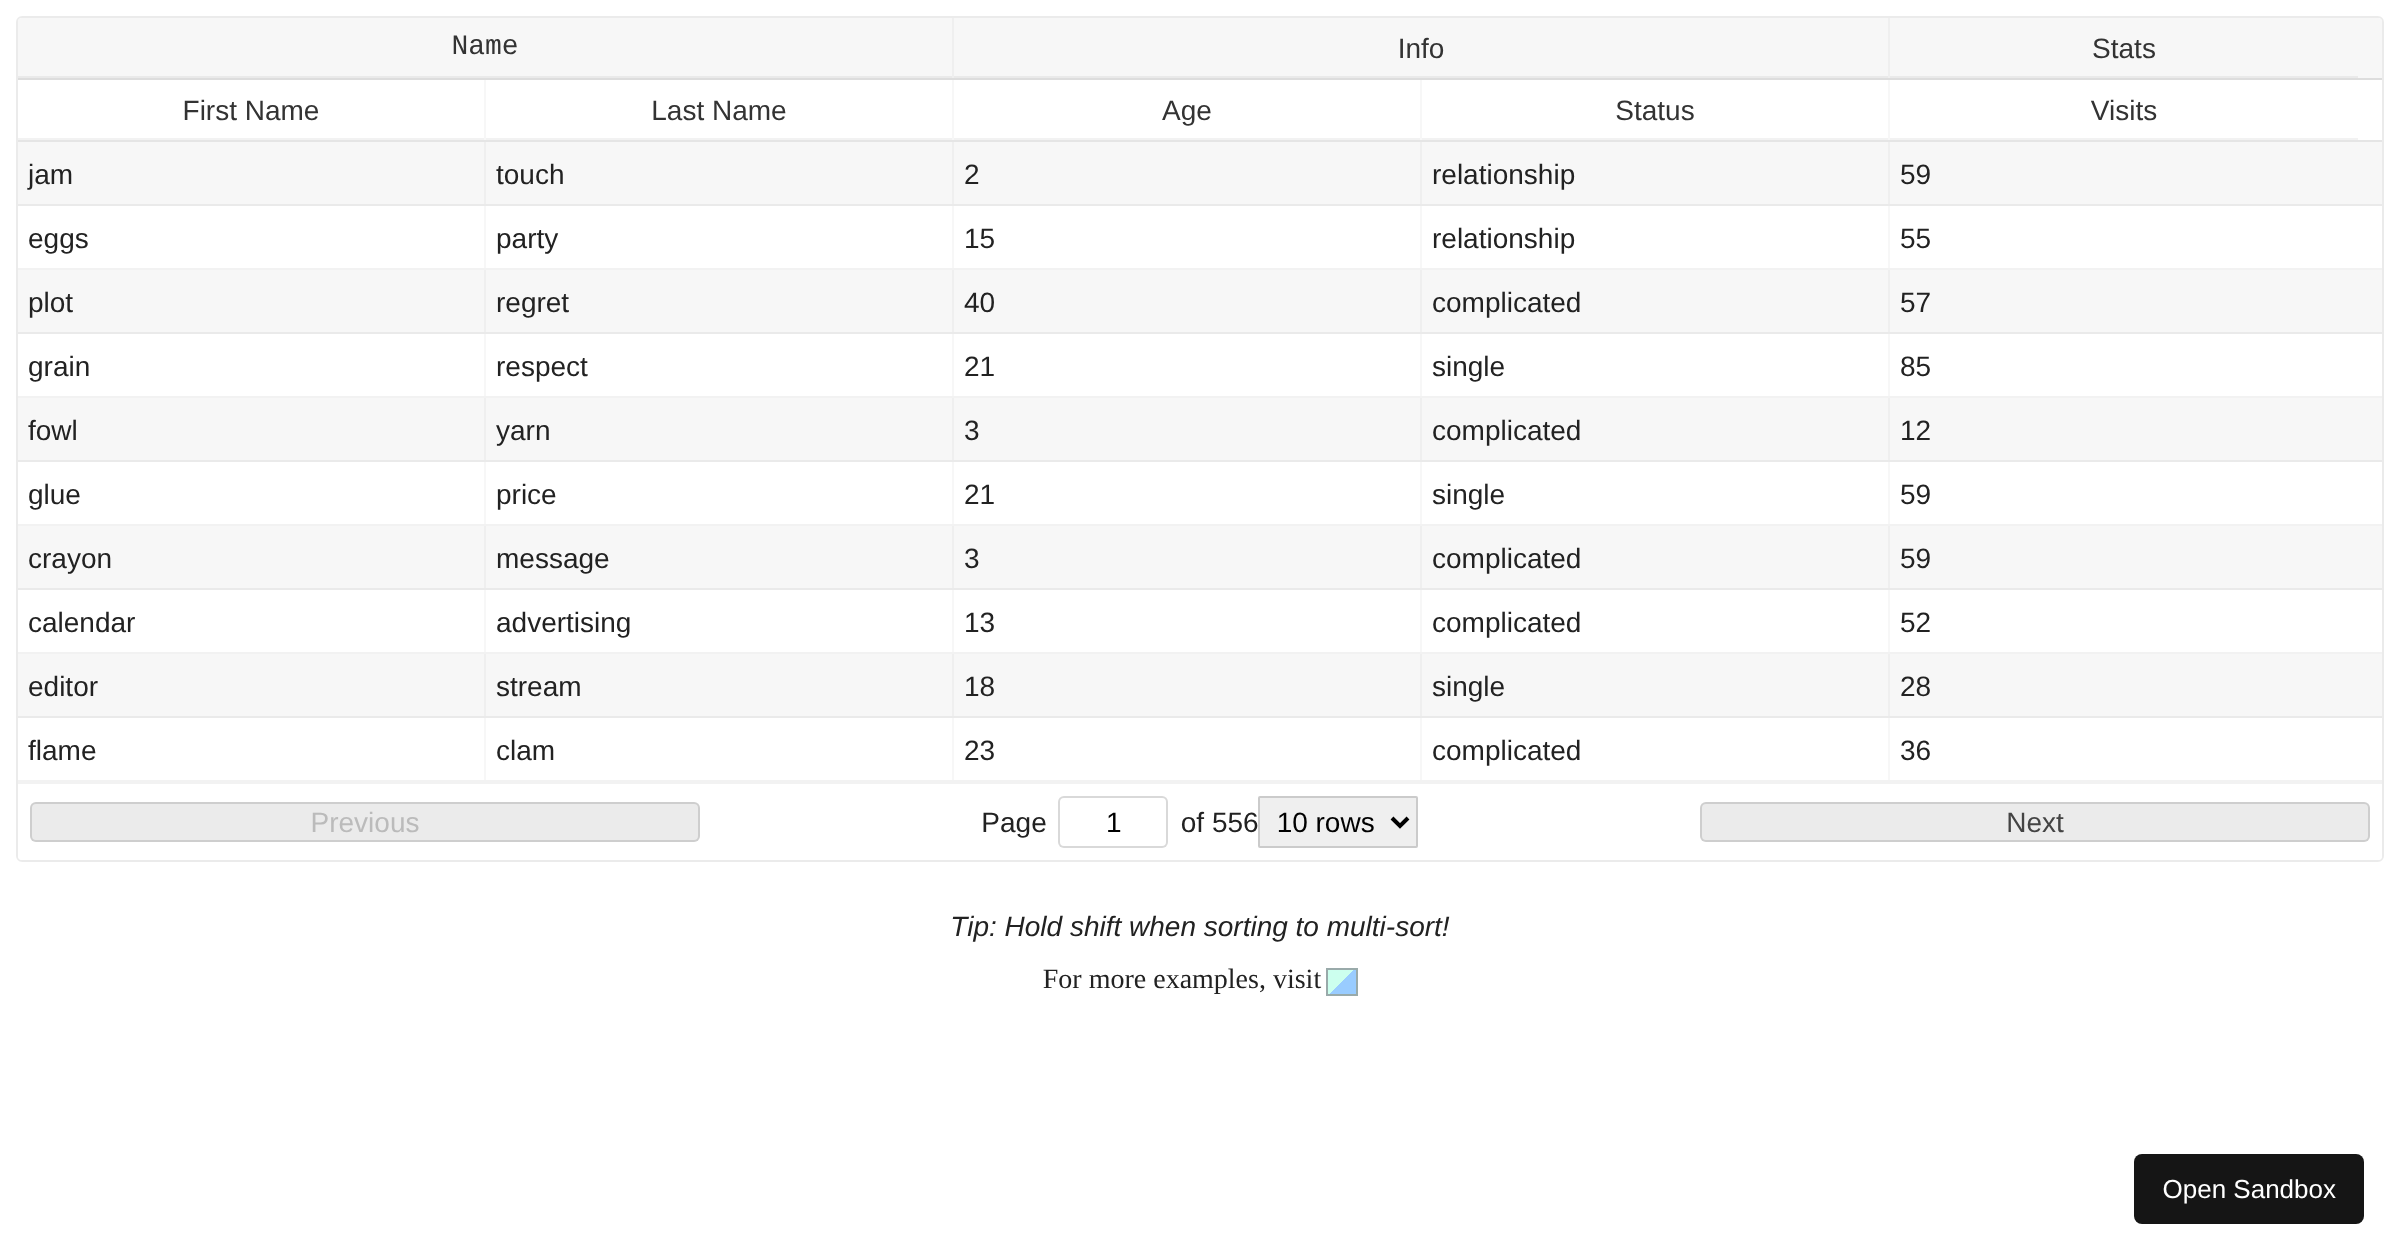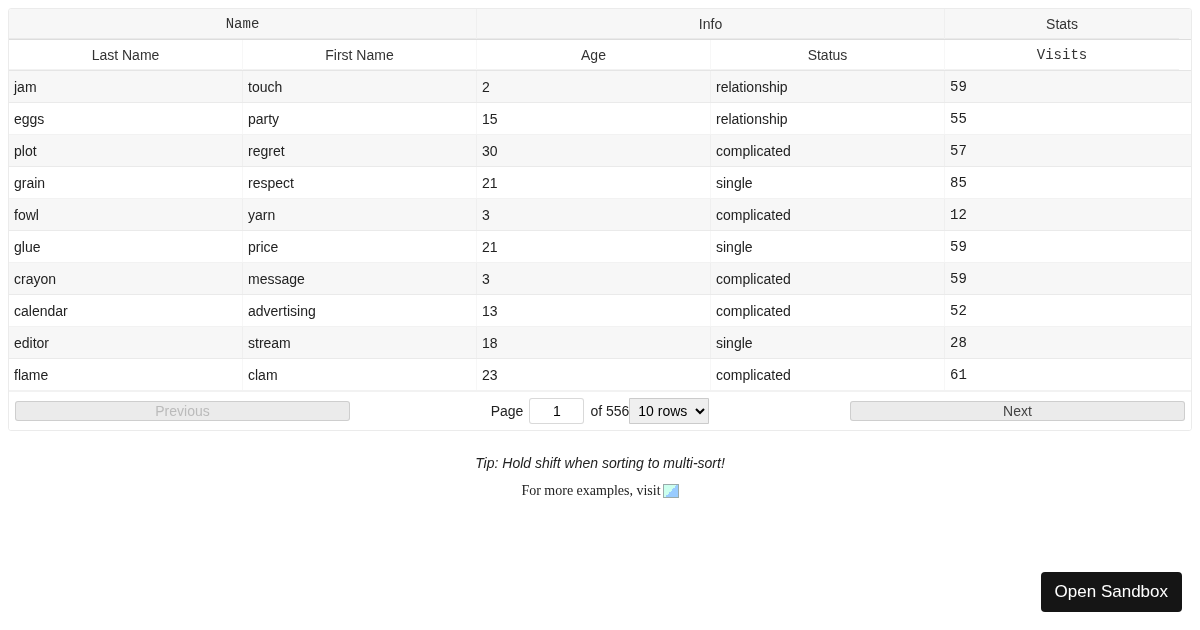--- a/index.html
+++ b/index.html
@@ -115,48 +115,48 @@
   }
   .open-sandbox {
     position: fixed;
     right: 18px;
     bottom: 18px;
     background: #151515;
     color: #fff;
     border: none;
     border-radius: 4px;
     padding: 10px 14px;
-    font-size: 17px;
+    font-size: 13px;
     cursor: pointer;
   }
   
   .c-fn  { flex: 0 0 234px; }
   .c-ln  { flex: 0 0 234px; }
   .c-age { flex: 0 0 234px; }
   .c-st  { flex: 0 0 234px; }
-  .c-vis { flex: 0 0 234px; font-family: Liberation Mono, monospace; }
+  .c-vis { flex: 0 0 234px; }
   .g-name { flex: 0 0 468px; font-family: Liberation Mono, monospace; }
   .g-info { flex: 0 0 468px; }
   .g-stats{ flex: 0 0 234px; }
 </style>
 </head>
 <body>
 
 <div class="table-wrap">
   <div class="thead">
     <div class="row">
       <div class="cell g-name">Name</div>
       <div class="cell g-info">Info</div>
       <div class="cell g-stats">Stats</div>
     </div>
   </div>
   <div class="thead thead2">
     <div class="row">
+      <div class="cell c-fn">First Name</div>
       <div class="cell c-ln">Last Name</div>
-      <div class="cell c-fn">First Name</div>
       <div class="cell c-age">Age</div>
       <div class="cell c-st">Status</div>
       <div class="cell c-vis">Visits</div>
     </div>
   </div>
   <div class="tbody" id="tbody">
       <div class="row">
         <div class="cell c-fn">jam</div>
         <div class="cell c-ln">touch</div>
         <div class="cell c-age">2</div>
@@ -166,21 +166,21 @@
       <div class="row">
         <div class="cell c-fn">eggs</div>
         <div class="cell c-ln">party</div>
         <div class="cell c-age">15</div>
         <div class="cell c-st">relationship</div>
         <div class="cell c-vis">55</div>
       </div>
       <div class="row">
         <div class="cell c-fn">plot</div>
         <div class="cell c-ln">regret</div>
-        <div class="cell c-age">30</div>
+        <div class="cell c-age">40</div>
         <div class="cell c-st">complicated</div>
         <div class="cell c-vis">57</div>
       </div>
       <div class="row">
         <div class="cell c-fn">grain</div>
         <div class="cell c-ln">respect</div>
         <div class="cell c-age">21</div>
         <div class="cell c-st">single</div>
         <div class="cell c-vis">85</div>
       </div>
@@ -217,21 +217,21 @@
         <div class="cell c-ln">stream</div>
         <div class="cell c-age">18</div>
         <div class="cell c-st">single</div>
         <div class="cell c-vis">28</div>
       </div>
       <div class="row">
         <div class="cell c-fn">flame</div>
         <div class="cell c-ln">clam</div>
         <div class="cell c-age">23</div>
         <div class="cell c-st">complicated</div>
-        <div class="cell c-vis">61</div>
+        <div class="cell c-vis">36</div>
       </div>
     </div>
   <div class="tfoot">
     <button class="page-btn" disabled="">Previous</button>
     <div class="page-center">
       <div class="page-info">
         <span>Page</span>
         <input class="page-input" value="1" style="">
         <span>of 556</span>
       </div>

